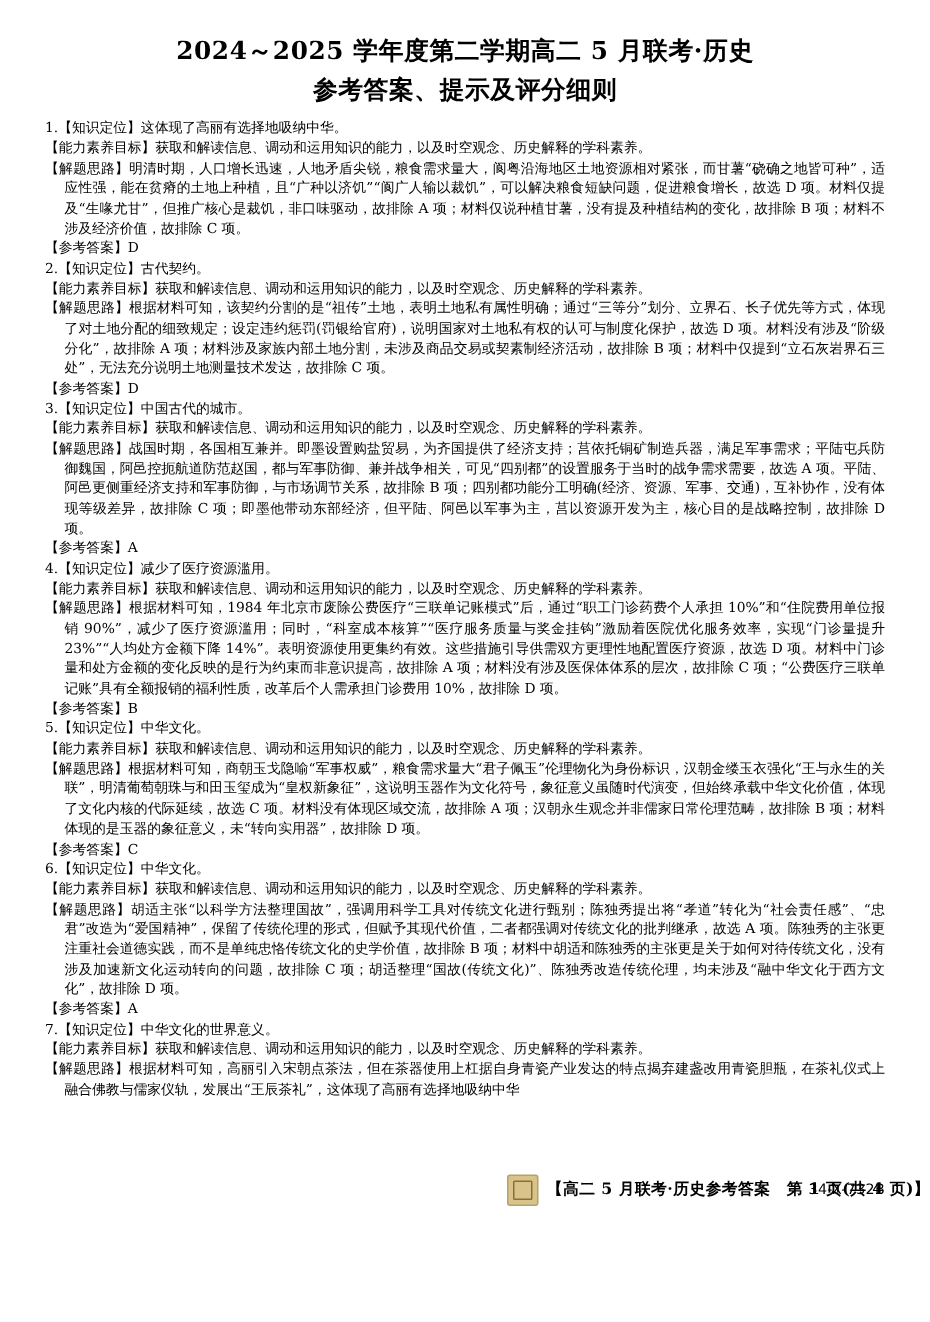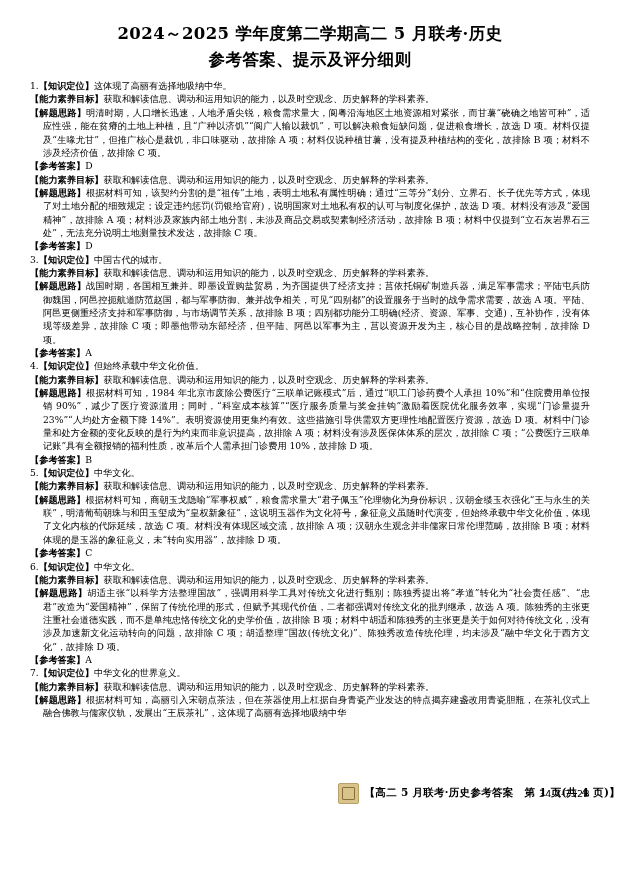--- a/index.html
+++ b/index.html
@@ -45,21 +45,21 @@
     margin-bottom: 0px;
   }
   .line {
     padding-left: 13px;
     text-indent: -13px;
     font-size: 9.2px;
     line-height: 1.45;
     text-align: justify;
   }
   .bracket {
-    font-weight: bold;
+    font-weight: normal;
   }
   .ansline {
     padding-left: 13px;
     text-indent: -13px;
     font-size: 9.2px;
     line-height: 1.45;
   }
   .footer {
     position: absolute;
     left: 0;
@@ -121,34 +121,35 @@
   <div class="content">
 
     <div class="qblock">
       <div class="line"><span>1.</span><span class="bracket">【知识定位】</span><span>这体现了高丽有选择地吸纳中华。</span></div>
       <div class="line"><span class="bracket">【能力素养目标】</span><span>获取和解读信息、调动和运用知识的能力，以及时空观念、历史解释的学科素养。</span></div>
       <div class="line"><span class="bracket">【解题思路】</span><span>明清时期，人口增长迅速，人地矛盾尖锐，粮食需求量大，阆粤沿海地区土地资源相对紧张，而甘薯“硗确之地皆可种”，适应性强，能在贫瘠的土地上种植，且“广种以济饥”“阆广人输以裁饥”，可以解决粮食短缺问题，促进粮食增长，故选 D 项。材料仅提及“生喙尤甘”，但推广核心是裁饥，非口味驱动，故排除 A 项；材料仅说种植甘薯，没有提及种植结构的变化，故排除 B 项；材料不涉及经济价值，故排除 C 项。</span></div>
       <div class="ansline"><span class="bracket">【参考答案】</span><span>D</span></div>
     </div>
 
     <div class="qblock">
+      <div class="line"><span>2.</span><span class="bracket">【知识定位】</span><span>古代契约。</span></div>
       <div class="line"><span class="bracket">【能力素养目标】</span><span>获取和解读信息、调动和运用知识的能力，以及时空观念、历史解释的学科素养。</span></div>
-      <div class="line"><span class="bracket">【解题思路】</span><span>根据材料可知，该契约分割的是“祖传”土地，表明土地私有属性明确；通过“三等分”划分、立界石、长子优先等方式，体现了对土地分配的细致规定；设定违约惩罚(罚银给官府)，说明国家对土地私有权的认可与制度化保护，故选 D 项。材料没有涉及“爱国精神”，故排除 A 项；材料涉及家族内部土地分割，未涉及商品交易或契素制经济活动，故排除 B 项；材料中仅提到“立石灰岩界石三处”，无法充分说明土地测量技术发达，故排除 C 项。</span></div>
+      <div class="line"><span class="bracket">【解题思路】</span><span>根据材料可知，该契约分割的是“祖传”土地，表明土地私有属性明确；通过“三等分”划分、立界石、长子优先等方式，体现了对土地分配的细致规定；设定违约惩罚(罚银给官府)，说明国家对土地私有权的认可与制度化保护，故选 D 项。材料没有涉及“阶级分化”，故排除 A 项；材料涉及家族内部土地分割，未涉及商品交易或契素制经济活动，故排除 B 项；材料中仅提到“立石灰岩界石三处”，无法充分说明土地测量技术发达，故排除 C 项。</span></div>
       <div class="ansline"><span class="bracket">【参考答案】</span><span>D</span></div>
     </div>
 
     <div class="qblock">
       <div class="line"><span>3.</span><span class="bracket">【知识定位】</span><span>中国古代的城市。</span></div>
       <div class="line"><span class="bracket">【能力素养目标】</span><span>获取和解读信息、调动和运用知识的能力，以及时空观念、历史解释的学科素养。</span></div>
       <div class="line"><span class="bracket">【解题思路】</span><span>战国时期，各国相互兼并。即墨设置购盐贸易，为齐国提供了经济支持；莒依托铜矿制造兵器，满足军事需求；平陆屯兵防御魏国，阿邑控扼航道防范赵国，都与军事防御、兼并战争相关，可见“四别都”的设置服务于当时的战争需求需要，故选 A 项。平陆、阿邑更侧重经济支持和军事防御，与市场调节关系，故排除 B 项；四别都功能分工明确(经济、资源、军事、交通)，互补协作，没有体现等级差异，故排除 C 项；即墨他带动东部经济，但平陆、阿邑以军事为主，莒以资源开发为主，核心目的是战略控制，故排除 D 项。</span></div>
       <div class="ansline"><span class="bracket">【参考答案】</span><span>A</span></div>
     </div>
 
     <div class="qblock">
-      <div class="line"><span>4.</span><span class="bracket">【知识定位】</span><span>但始终承载中华文化价值。</span></div>
+      <div class="line"><span>4.</span><span class="bracket">【知识定位】</span><span>减少了医疗资源滥用。</span></div>
       <div class="line"><span class="bracket">【能力素养目标】</span><span>获取和解读信息、调动和运用知识的能力，以及时空观念、历史解释的学科素养。</span></div>
       <div class="line"><span class="bracket">【解题思路】</span><span>根据材料可知，1984 年北京市废除公费医疗“三联单记账模式”后，通过“职工门诊药费个人承担 10%”和“住院费用单位报销 90%”，减少了医疗资源滥用；同时，“科室成本核算”“医疗服务质量与奖金挂钩”激励着医院优化服务效率，实现“门诊量提升 23%”“人均处方金额下降 14%”。表明资源使用更集约有效。这些措施引导供需双方更理性地配置医疗资源，故选 D 项。材料中门诊量和处方金额的变化反映的是行为约束而非意识提高，故排除 A 项；材料没有涉及医保体体系的层次，故排除 C 项；“公费医疗三联单记账”具有全额报销的福利性质，改革后个人需承担门诊费用 10%，故排除 D 项。</span></div>
       <div class="ansline"><span class="bracket">【参考答案】</span><span>B</span></div>
     </div>
 
     <div class="qblock">
       <div class="line"><span>5.</span><span class="bracket">【知识定位】</span><span>中华文化。</span></div>
       <div class="line"><span class="bracket">【能力素养目标】</span><span>获取和解读信息、调动和运用知识的能力，以及时空观念、历史解释的学科素养。</span></div>
       <div class="line"><span class="bracket">【解题思路】</span><span>根据材料可知，商朝玉戈隐喻“军事权威”，粮食需求量大“君子佩玉”伦理物化为身份标识，汉朝金缕玉衣强化“王与永生的关联”，明清葡萄朝珠与和田玉玺成为“皇权新象征”，这说明玉器作为文化符号，象征意义虽随时代演变，但始终承载中华文化价值，体现了文化内核的代际延续，故选 C 项。材料没有体现区域交流，故排除 A 项；汉朝永生观念并非儒家日常伦理范畴，故排除 B 项；材料体现的是玉器的象征意义，未“转向实用器”，故排除 D 项。</span></div>
       <div class="ansline"><span class="bracket">【参考答案】</span><span>C</span></div>

